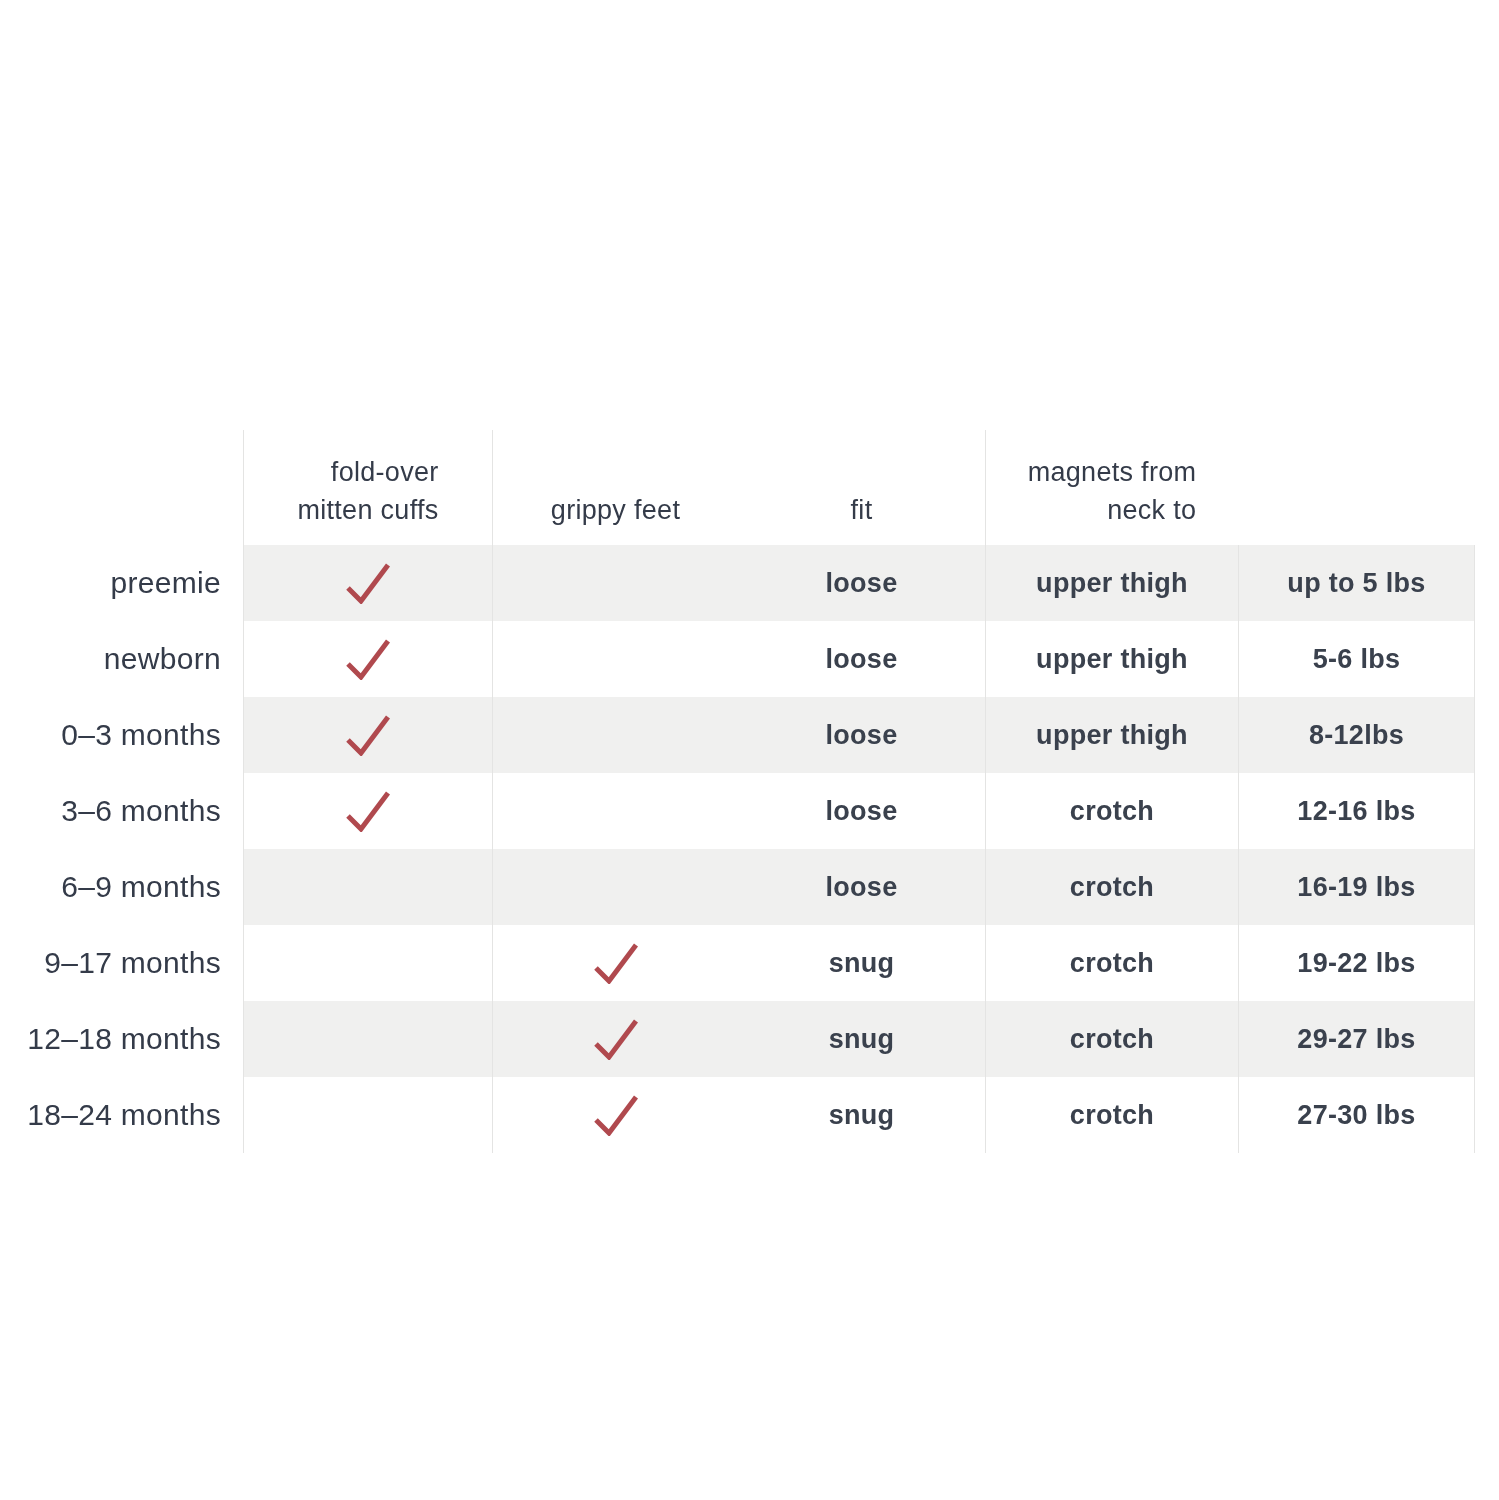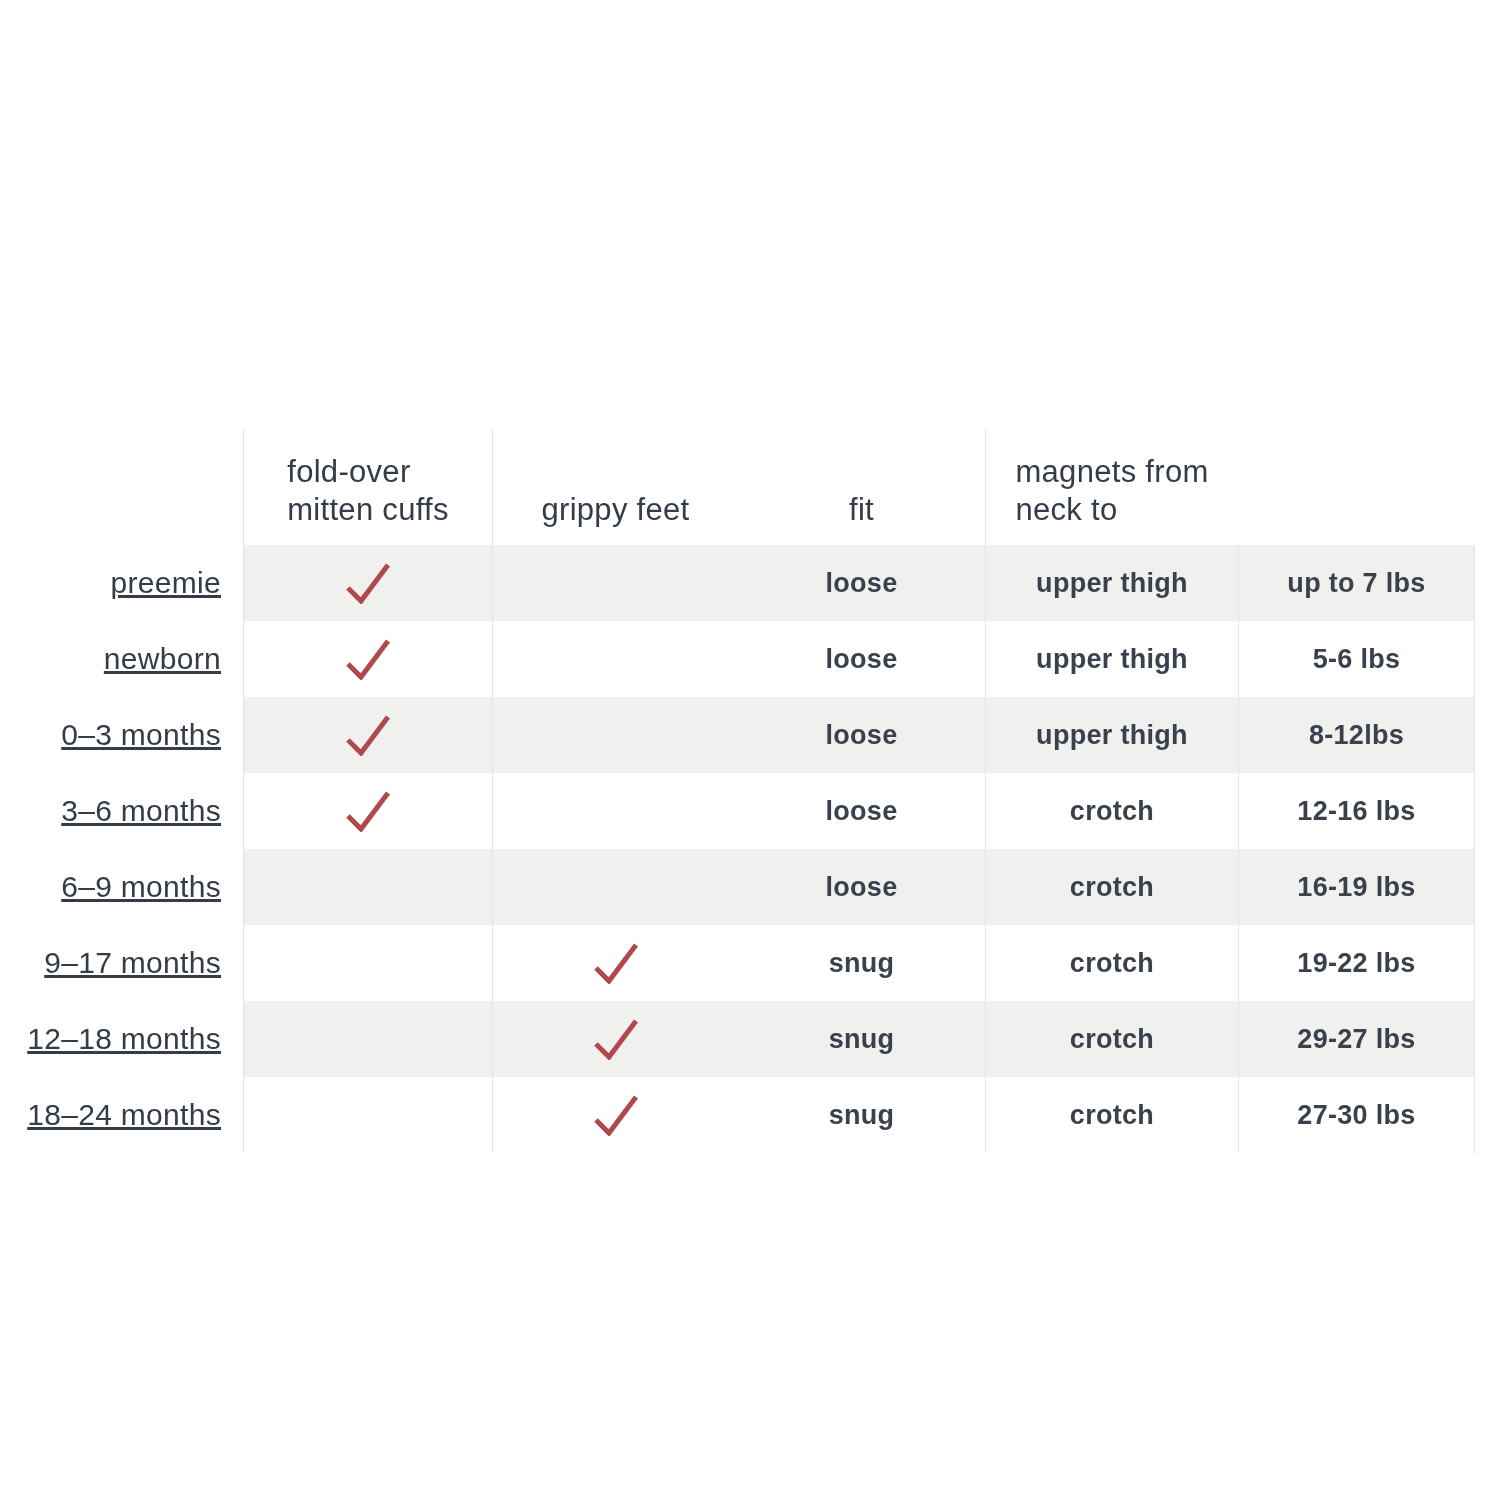--- a/index.html
+++ b/index.html
@@ -28,34 +28,33 @@
     display: flex;
     align-items: center;
     justify-content: center;
     box-sizing: border-box;
   }
   .b-left  { border-left: 1px solid #e4e4e3; }
   .b-right { border-right: 1px solid #e4e4e3; }
   .h {
     align-items: flex-end;
     padding-bottom: 16px;
-    font-size: 31px;
+    font-size: 27px;
     line-height: 38px;
     font-weight: 500;
-    text-align: left;
+    text-align: right;
     white-space: pre-line;
     letter-spacing: 0.3px;
   }
   .label {
     justify-content: flex-end;
     padding-right: 22px;
     font-size: 30px;
     font-weight: 500;
     letter-spacing: 0.3px;
-    text-decoration: underline;
   }
   .val {
     font-size: 27px;
     font-weight: 700;
     color: #3a414d;
     letter-spacing: 0.3px;
   }
   
   .tbody .row:nth-child(odd) .cell:not(.label) { background: #f0f0ef; }
   .check { width: 46px; height: 42px; }
@@ -83,21 +82,21 @@
         <div class="cell b-left">
           <svg class="check" viewBox="0 0 46 42">
               <path d="M3 26 L16 39 L43 3" fill="none" stroke="#b0494e" stroke-width="5"></path>
             </svg>
         </div>
         <div class="cell b-left">
           
         </div>
         <div class="cell val">loose</div>
         <div class="cell b-left val">upper thigh</div>
-        <div class="cell b-left b-right val">up to 7 lbs</div>
+        <div class="cell b-left b-right val">up to 5 lbs</div>
       </div>
 
       <div class="grid-row row">
         <div class="cell label">newborn</div>
         <div class="cell b-left">
           <svg class="check" viewBox="0 0 46 42">
               <path d="M3 26 L16 39 L43 3" fill="none" stroke="#b0494e" stroke-width="5"></path>
             </svg>
         </div>
         <div class="cell b-left">

